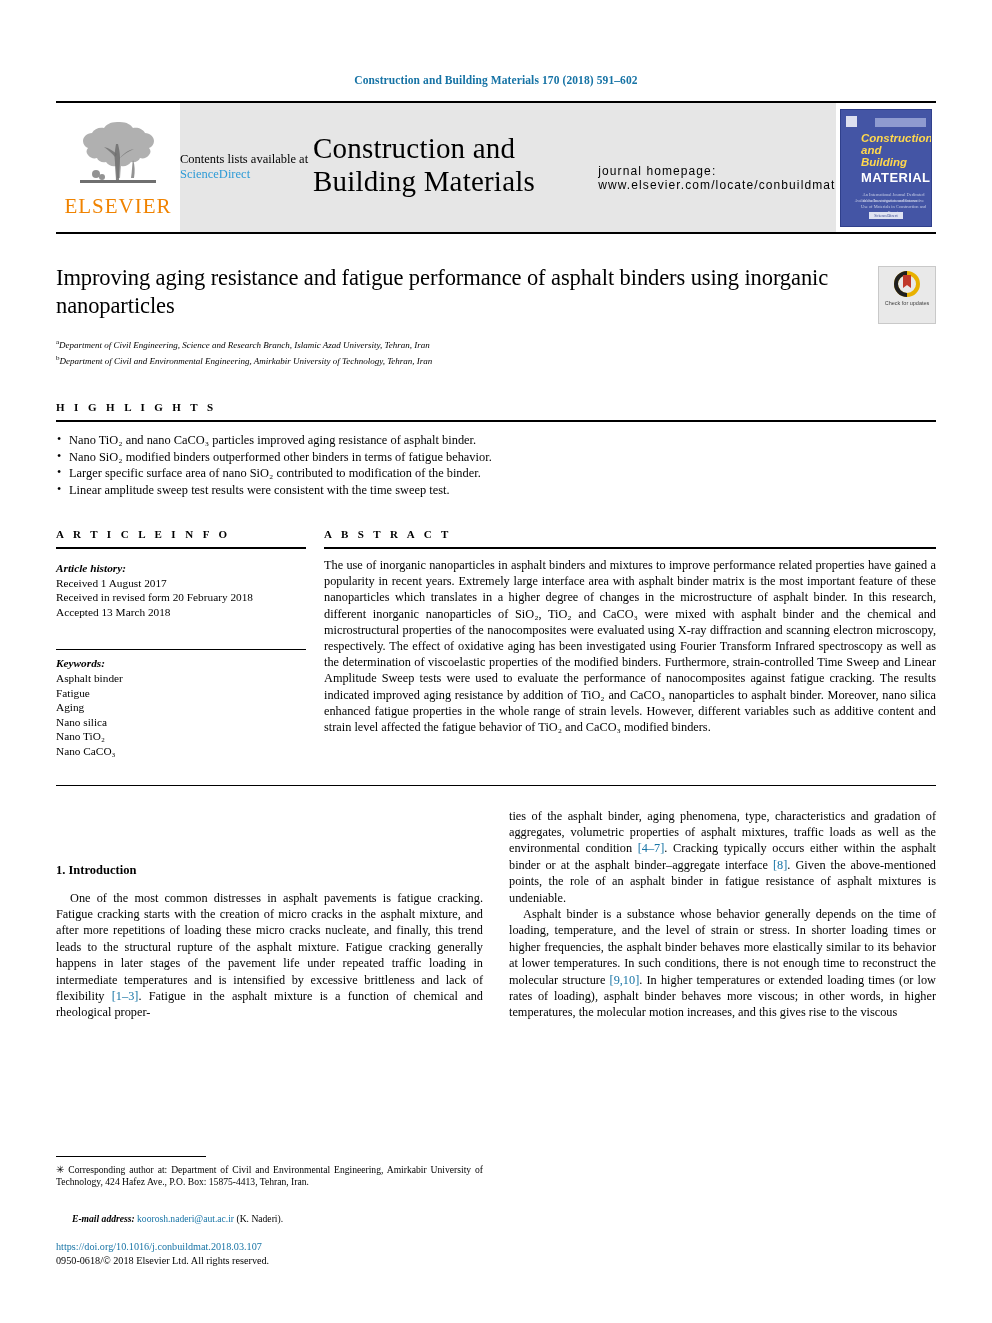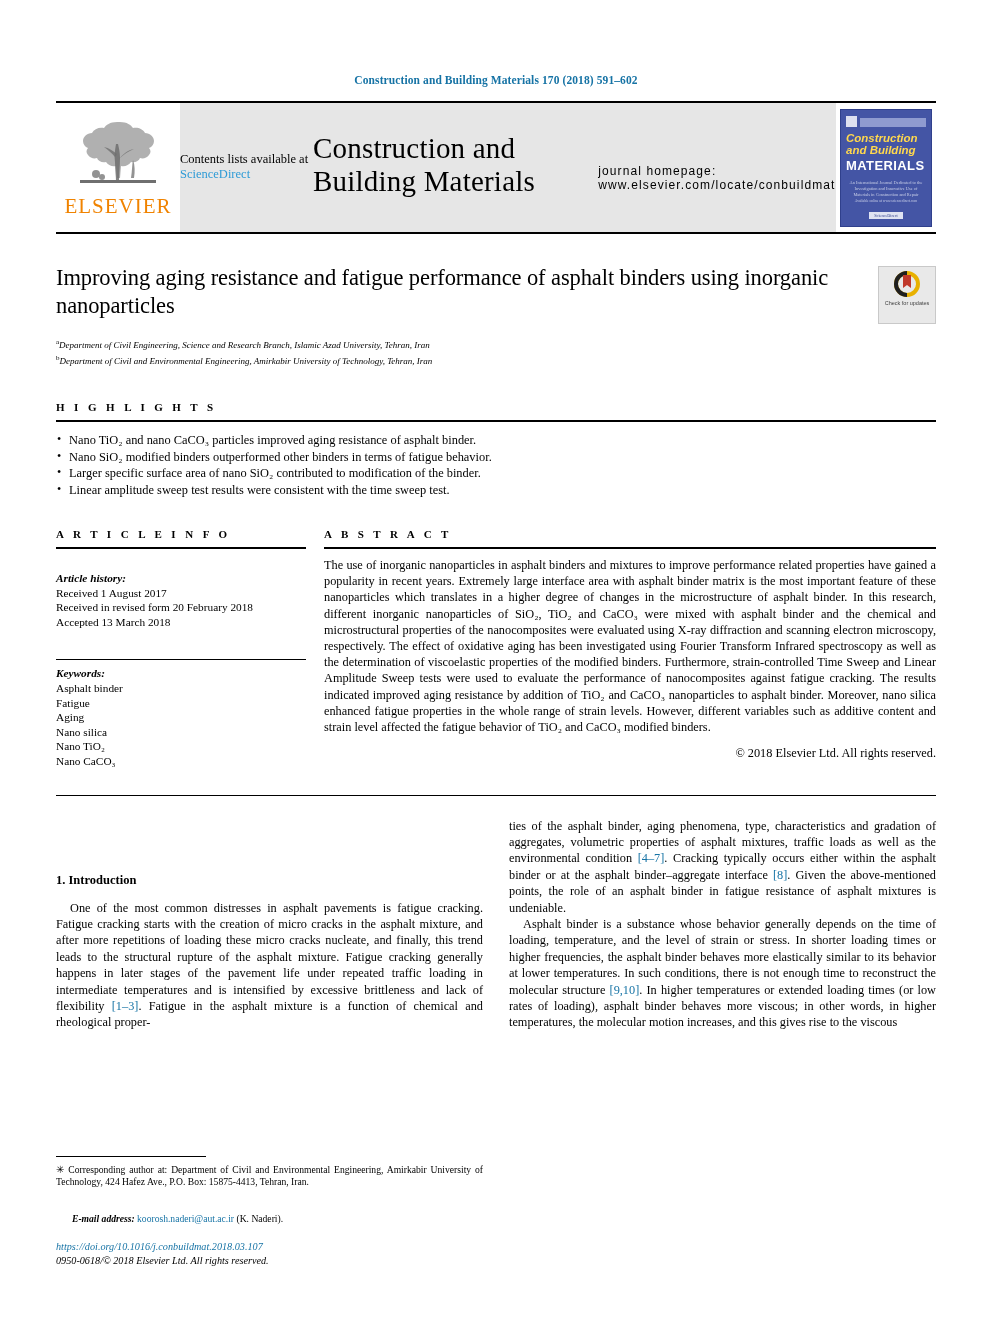--- a/index.html
+++ b/index.html
@@ -78,21 +78,21 @@
     width: 100px;
     flex: 0 0 100px;
     display:flex; align-items:center; justify-content:center;
     background:#fff;
   }
   .cover-inner {
     width: 92px; height: 118px;
     background: #4455a5;
     border: 1px solid #30408c;
     position: relative;
-    padding: 6px 5px 0 5px;
+    padding: 6px 5px 0 20px;
     overflow:hidden;
   }
   .cover-topbar { height:9px; background:#8f9bd0; margin:2px 0 5px 14px; }
   .cover-badge { position:absolute; left:5px; top:6px; width:11px; height:11px; background:#dde0f0; }
   .cover-t1 { color:#ffd84d; font-style:italic; font-weight:bold; font-size:11.5px; line-height:12px; font-family:"Liberation Sans",sans-serif; }
   .cover-t2 { color:#ffffff; font-weight:bold; font-size:13px; letter-spacing:.4px; margin-top:2px; font-family:"Liberation Sans",sans-serif; }
   .cover-blurb { color:#c9cfe8; font-size:4.4px; line-height:6px; text-align:center; margin-top:7px; }
   .cover-foot { position:absolute; bottom:5px; left:0; right:0; text-align:center; }
   .cover-foot .l1 { color:#c9cfe8; font-size:3.6px; }
   .cover-foot .l2 { display:inline-block; background:#dfe3f2; color:#30408c; font-size:4.2px; padding:1px 5px; margin-top:2px; }
@@ -156,21 +156,21 @@
     font-size: 12px;
   }
 
   
   .info-abstract { margin-top: 30px; display: flex; gap: 0; }
   .col-info { width: 268px; flex: 0 0 268px; padding-right: 18px; }
   .col-abs  { flex: 1 1 auto; }
 
   .hist-box, .kw-box { font-size: 11.3px; line-height: 14.6px; }
   .box-head { font-style: italic; font-weight: bold; }
-  .hist-box { padding-top: 22px; }
+  .hist-box { padding-top: 12px; }
   .kw-spacer { height: 30px; }
   .kw-box { padding-top: 6px; }
 
   .abs-body {
     font-size: 12.3px;
     line-height: 16.2px;
     text-align: justify;
     padding-top: 8px;
   }
   .copyright { text-align: right; font-size: 12.3px; margin-top: 11px; }
@@ -191,21 +191,21 @@
   .ref { color: #1673a5; }
 
   
   .footnote-wrap { position: absolute; left: 56px; bottom: 56px; width: 427px; }
   .fn-rule { border-top: 1px solid #000; width: 150px; margin-bottom: 7px; }
   .fn { font-size: 9.6px; line-height: 12.6px; text-align: justify; }
   .fn .star { font-size: 10px; }
   .fn-email { text-indent: 16px; margin-top: 24px; font-size: 9.6px; }
   .fn-email i { font-style: italic; font-weight: bold; }
   .link { color: #1673a5; }
-  .footer-doi { margin-top: 16px; font-size: 10.2px; line-height: 13.5px; font-style: italic; }
+  .footer-doi { margin-top: 16px; font-size: 10.2px; line-height: 13.5px; }
   .footer-doi .doi { color:#1673a5; }
 </style>
 </head>
 <body>
 
 <div class="page">
 
   <div class="running-head">Construction and Building Materials 170 (2018) 591–602</div>
 
   <div class="masthead">
@@ -298,21 +298,20 @@
         <div>Nano silica</div>
         <div>Nano TiO₂</div>
         <div>Nano CaCO₃</div>
       </div>
     </div>
 
     <div class="col-abs">
       <div class="sec-label">A B S T R A C T</div>
       <div class="rule-thick"></div>
       <div class="abs-body">The use of inorganic nanoparticles in asphalt binders and mixtures to improve performance related properties have gained a popularity in recent years. Extremely large interface area with asphalt binder matrix is the most important feature of these nanoparticles which translates in a higher degree of changes in the microstructure of asphalt binder. In this research, different inorganic nanoparticles of SiO₂, TiO₂ and CaCO₃ were mixed with asphalt binder and the chemical and microstructural properties of the nanocomposites were evaluated using X-ray diffraction and scanning electron microscopy, respectively. The effect of oxidative aging has been investigated using Fourier Transform Infrared spectroscopy as well as the determination of viscoelastic properties of the modified binders. Furthermore, strain-controlled Time Sweep and Linear Amplitude Sweep tests were used to evaluate the performance of nanocomposites against fatigue cracking. The results indicated improved aging resistance by addition of TiO₂ and CaCO₃ nanoparticles to asphalt binder. Moreover, nano silica enhanced fatigue properties in the whole range of strain levels. However, different variables such as additive content and strain level affected the fatigue behavior of TiO₂ and CaCO₃ modified binders.</div>
-      <div class="copyright">© 2018 Elsevier Ltd. All rights reserved.</div>
     </div>
   </div>
 
   <div class="body-rule"></div>
 
   <div class="two-col">
     <div class="col">
       <h2 class="sec-title">1. Introduction</h2>
       <p class="body-p">One of the most common distresses in asphalt pavements is fatigue cracking. Fatigue cracking starts with the creation of micro cracks in the asphalt mixture, and after more repetitions of loading these micro cracks nucleate, and finally, this trend leads to the structural rupture of the asphalt mixture. Fatigue cracking generally happens in later stages of the pavement life under repeated traffic loading in intermediate temperatures and is intensified by excessive brittleness and lack of flexibility <span class="ref">[1–3]</span>. Fatigue in the asphalt mixture is a function of chemical and rheological proper-</p>
     </div>

